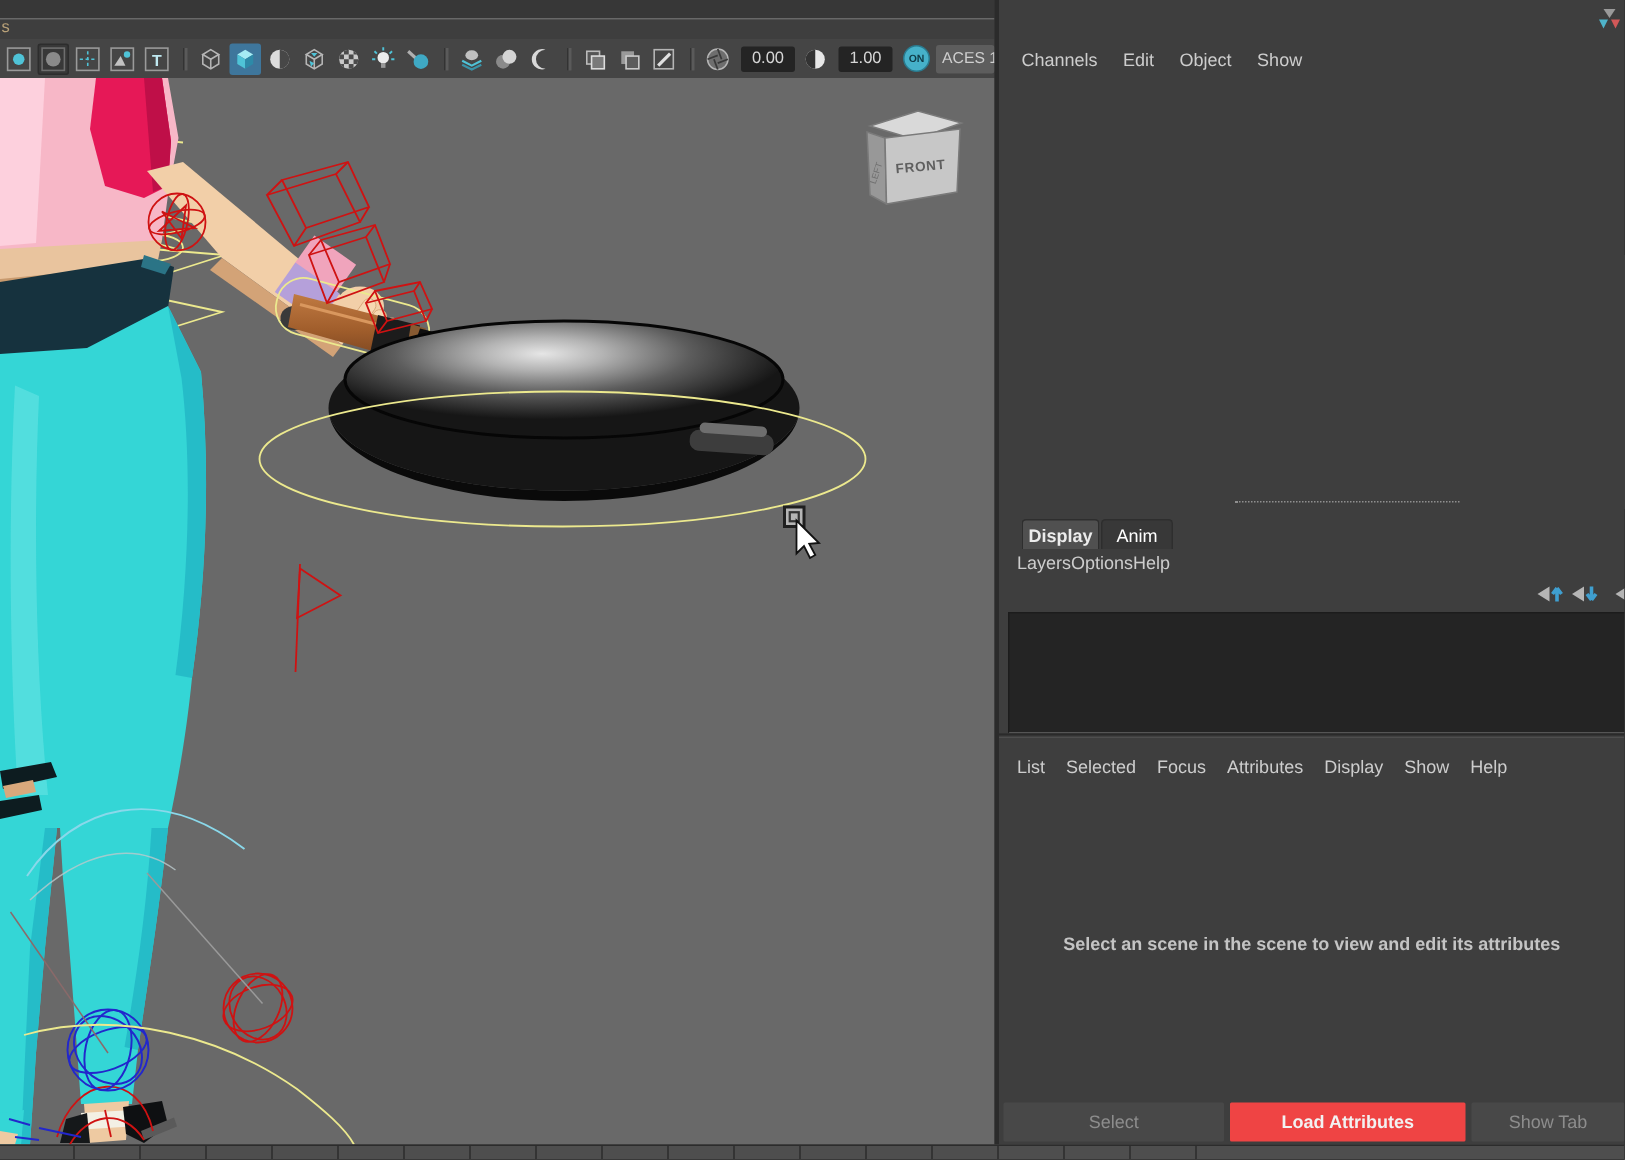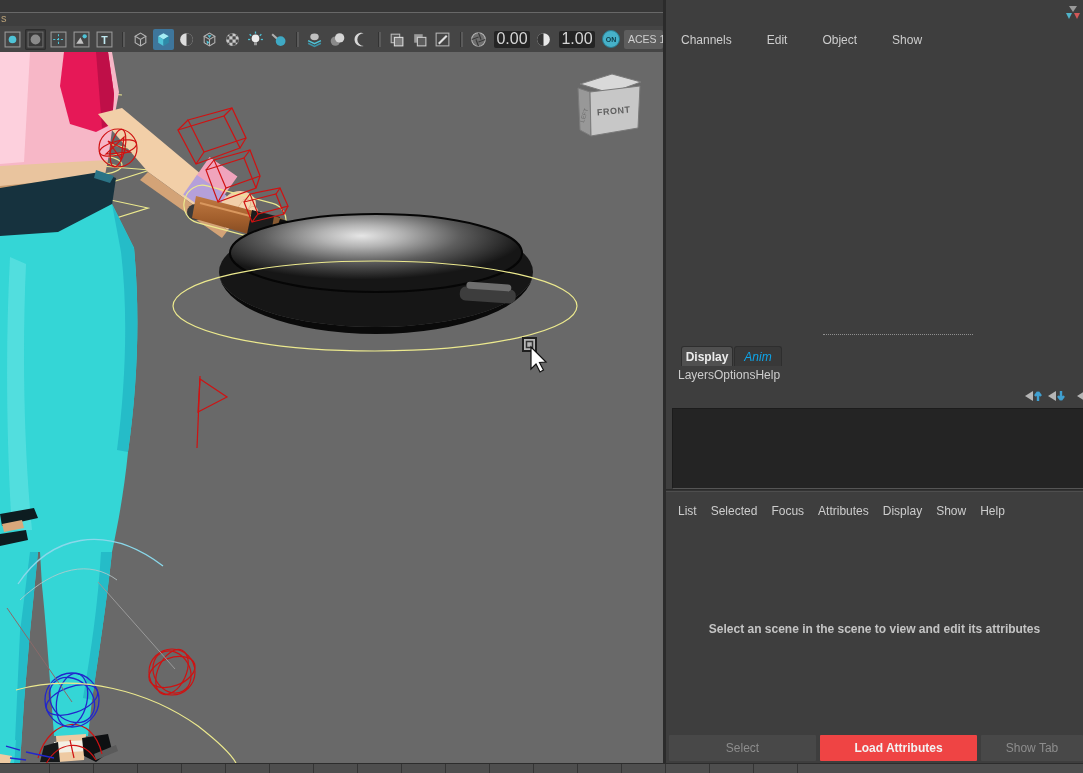--- a/index.html
+++ b/index.html
@@ -7,46 +7,46 @@
        font-family:"Liberation Sans",sans-serif;overflow:hidden;color:#cdcdcd;}
   
   .vp-topstrip{position:absolute;left:0;top:0;width:663px;height:12px;background:#373737;border-bottom:1px solid #686868;}
   .partial-label{position:absolute;left:1px;top:13px;color:#b9a178;font-size:11px;line-height:11px;}
   .vp-toolbar{position:absolute;left:0;top:26px;width:663px;height:26px;background:#454545;
               display:flex;align-items:center;padding-left:2px;box-sizing:border-box;}
   .ti{width:21px;height:21px;border-radius:2px;display:flex;align-items:center;justify-content:center;flex:0 0 auto;margin-right:2px;}
   .ti.active{background:#3e769c;}
   .ti.pressed{background:#383838;box-shadow:inset 0 0 0 1px #2d2d2d;}
   .tsep{width:2px;height:15px;background:#5a5a5a;border-left:1px solid #333;margin:0 5px;flex:0 0 auto;}
-  .tfield{width:36px;height:17px;background:#242424;color:#d6d6d6;font-size:16px;border-radius:2px;
+  .tfield{width:36px;height:17px;background:#242424;color:#d6d6d6;font-size:11px;border-radius:2px;
           display:flex;align-items:center;justify-content:center;margin:0 3px;flex:0 0 auto;text-align:right;}
   .on-toggle{width:18px;height:18px;border-radius:50%;background:#46b1c9;color:#0e3a46;font-size:7px;font-weight:bold;
              display:flex;align-items:center;justify-content:center;margin:0 4px;flex:0 0 auto;border:1px solid #2a7a8e;box-sizing:border-box;}
   .aces{height:19px;background:#5d5d5d;color:#cfcfcf;font-size:10.5px;display:flex;align-items:center;
         padding:0 4px;flex:1 1 auto;white-space:nowrap;overflow:hidden;border-radius:2px;}
   
   .viewport{position:absolute;left:0;top:52px;width:663px;height:711px;background:#696969;}
   
   .timeline{position:absolute;left:0;top:763px;width:1083px;height:10px;background:#4e4e4e;border-top:1px solid #2c2c2c;box-sizing:border-box;}
   .timeline .ticks{position:absolute;left:6px;top:0;width:818px;height:9px;
       background:repeating-linear-gradient(90deg,transparent 0,transparent 43px,#343434 43px,#343434 44px);}
   
   .col-divider{position:absolute;left:663px;top:0;width:3px;height:763px;background:#2b2b2b;}
   .rpanel{position:absolute;left:666px;top:0;width:417px;height:763px;background:#3e3e3e;}
   .menu-row{position:absolute;display:flex;font-size:12px;color:#cdcdcd;}
   .menu-row span{cursor:default;}
-  .cb-menus{left:15px;top:33px;gap:35px;}
+  .cb-menus{left:15px;top:33px;gap:17px;}
   .empty-msg{position:absolute;left:0;width:100%;text-align:center;font-size:12px;font-weight:bold;color:#c4c4c4;line-height:14px;}
   .cb-msg{top:179px;}
   .dotted-div{position:absolute;left:157px;top:334px;width:150px;border-top:1px dotted #8f8f8f;}
   
   .tab{position:absolute;top:346px;height:20px;font-size:12px;display:flex;align-items:center;justify-content:center;
        border:1px solid #2e2e2e;border-bottom:none;border-radius:3px 3px 0 0;box-sizing:border-box;}
   .tab.active{background:#505050;color:#ececec;font-weight:bold;}
-  .tab.inactive{background:#383838;color:#0ea5e9;font-style:italic;}
+  .tab.inactive{background:#383838;color:#ffffff;}
   .le-menus{left:12px;top:368px;}
   .le-toolbar-ico{position:absolute;top:389px;width:20px;height:14px;}
   .le-list{position:absolute;left:6px;top:408px;width:411px;height:79px;background:#242424;
            border-top:1px solid #1c1c1c;border-left:1px solid #1c1c1c;border-bottom:1px solid #555;}
   .sec-divider{position:absolute;left:0;top:489px;width:417px;height:3px;background:#333;border-top:1px solid #2a2a2a;border-bottom:1px solid #4e4e4e;box-sizing:border-box;}
   
   .ae-menus{left:12px;top:504px;gap:14px;}
   .ae-msg{top:622px;font-size:12px;}
   .ae-btn{position:absolute;top:735px;height:26px;font-size:12px;display:flex;align-items:center;justify-content:center;border-radius:1px;}
   .ae-btn.dim{background:#484848;color:#8d8d8d;}

